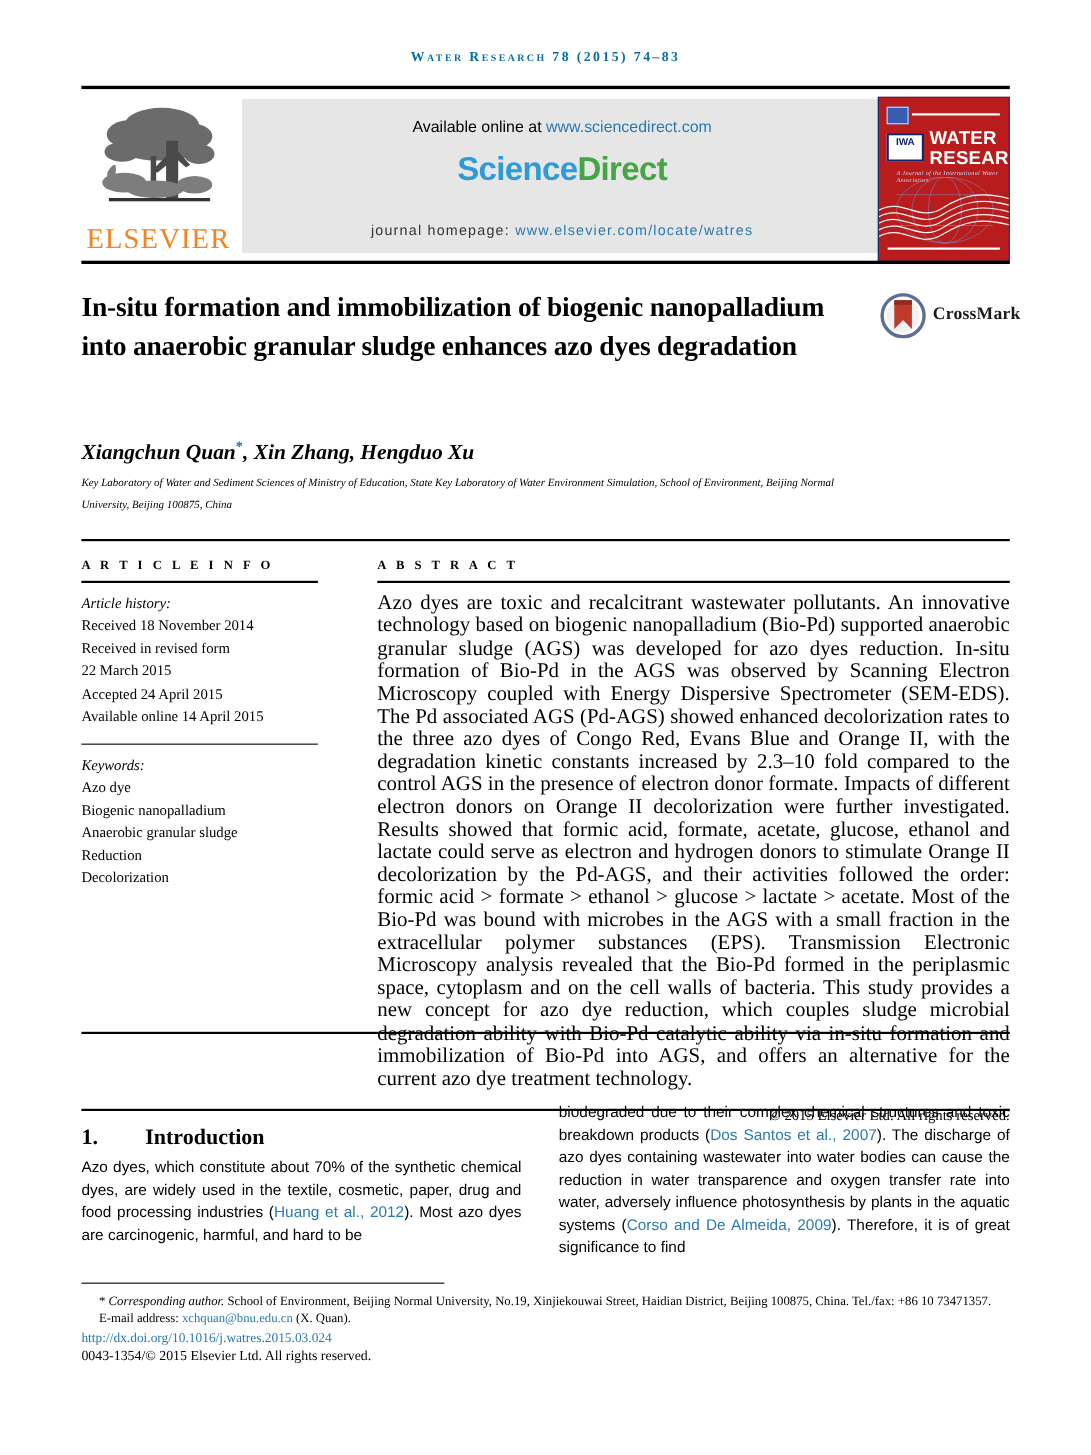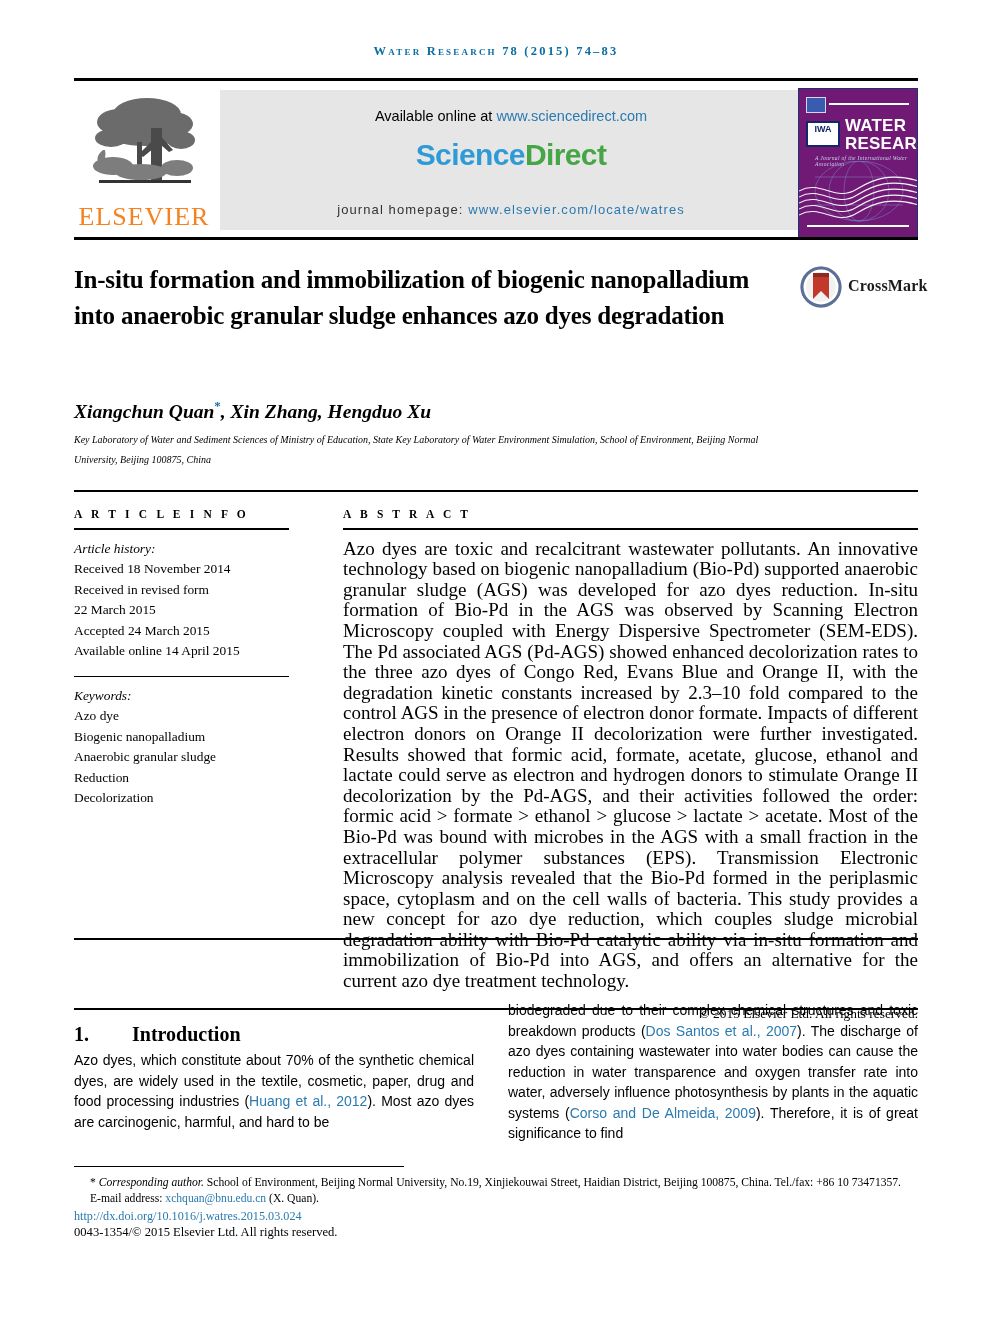--- a/index.html
+++ b/index.html
@@ -78,21 +78,21 @@
     font-family: "Liberation Sans", sans-serif;
     font-size: 13px;
     letter-spacing: 1.1px;
     color: #333;
   }
   .sd-homepage .lnk { color: #2a7ab0; }
 
   .cover {
     position: absolute; right: 0; top: 10px;
     width: 120px; height: 150px;
-    background: #701a75;
+    background: #b91c1c;
     border: 1px solid #1b3275;
     overflow: hidden;
   }
   .cover-top-rule {
     position: absolute; top: 14px; left: 30px; right: 8px;
     height: 2px; background: #ffffff;
   }
   .cover-iwa-sm {
     position: absolute; top: 8px; left: 7px;
     width: 20px; height: 16px;
@@ -377,21 +377,21 @@
 
   <div class="sec-rule-top"></div>
 
   <div class="info-col">
     <div class="sec-head">A R T I C L E  I N F O</div>
     <div class="thin-rule"></div>
     <div class="info-line ital">Article history:</div>
     <div class="info-line">Received 18 November 2014</div>
     <div class="info-line">Received in revised form</div>
     <div class="info-line">22 March 2015</div>
-    <div class="info-line">Accepted 24 March 2015</div>
+    <div class="info-line">Accepted 24 April 2015</div>
     <div class="info-line">Available online 14 April 2015</div>
     <div class="kw-rule"></div>
     <div class="info-line ital">Keywords:</div>
     <div class="info-line">Azo dye</div>
     <div class="info-line">Biogenic nanopalladium</div>
     <div class="info-line">Anaerobic granular sludge</div>
     <div class="info-line">Reduction</div>
     <div class="info-line">Decolorization</div>
   </div>
 

